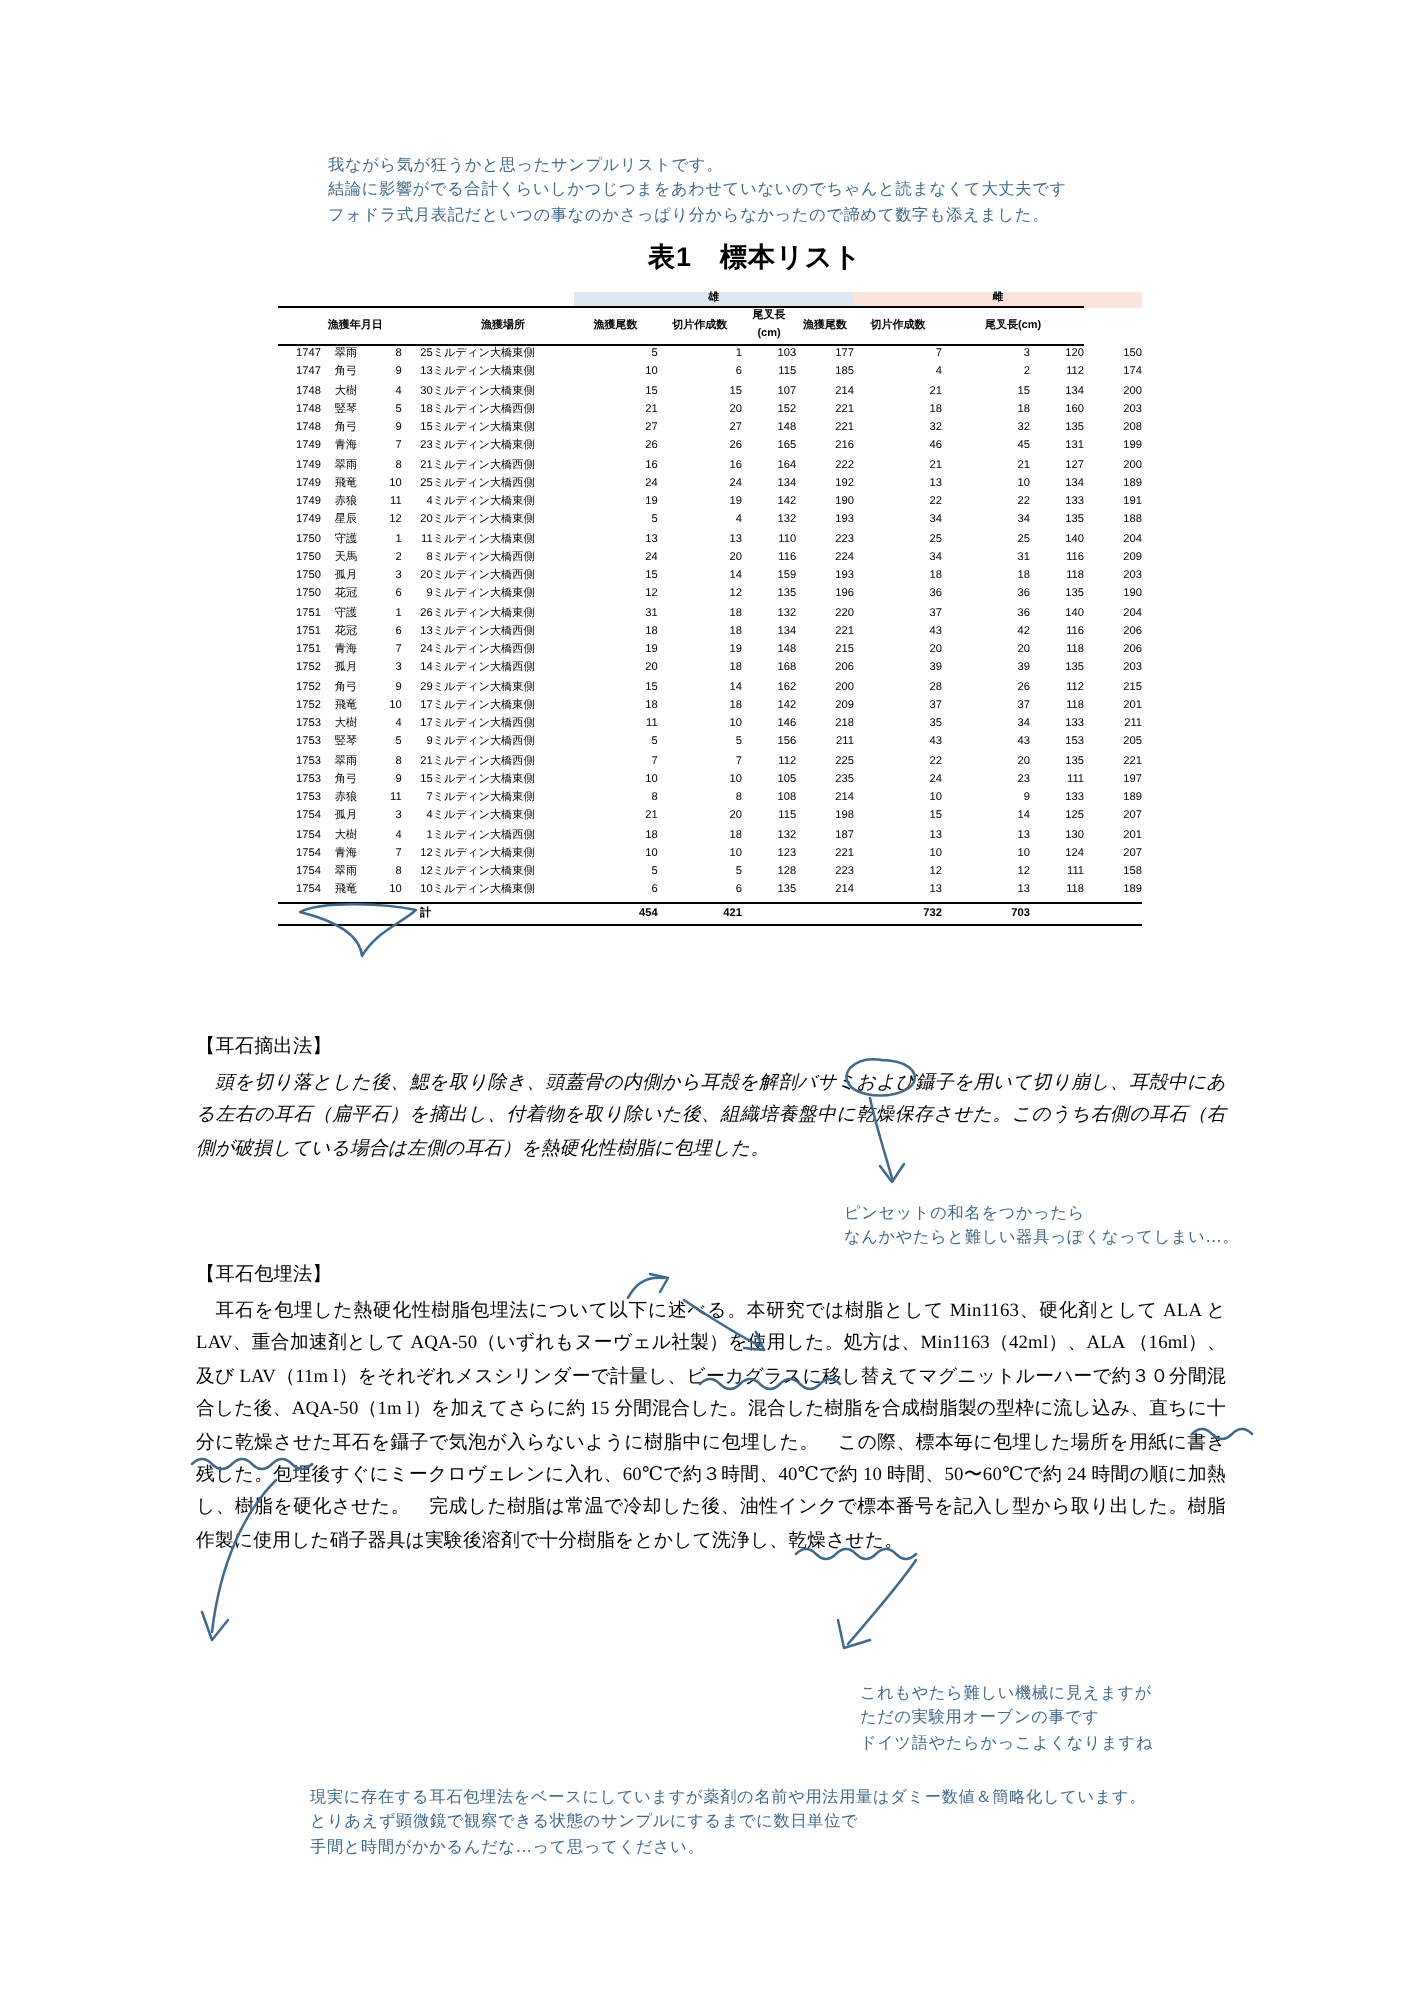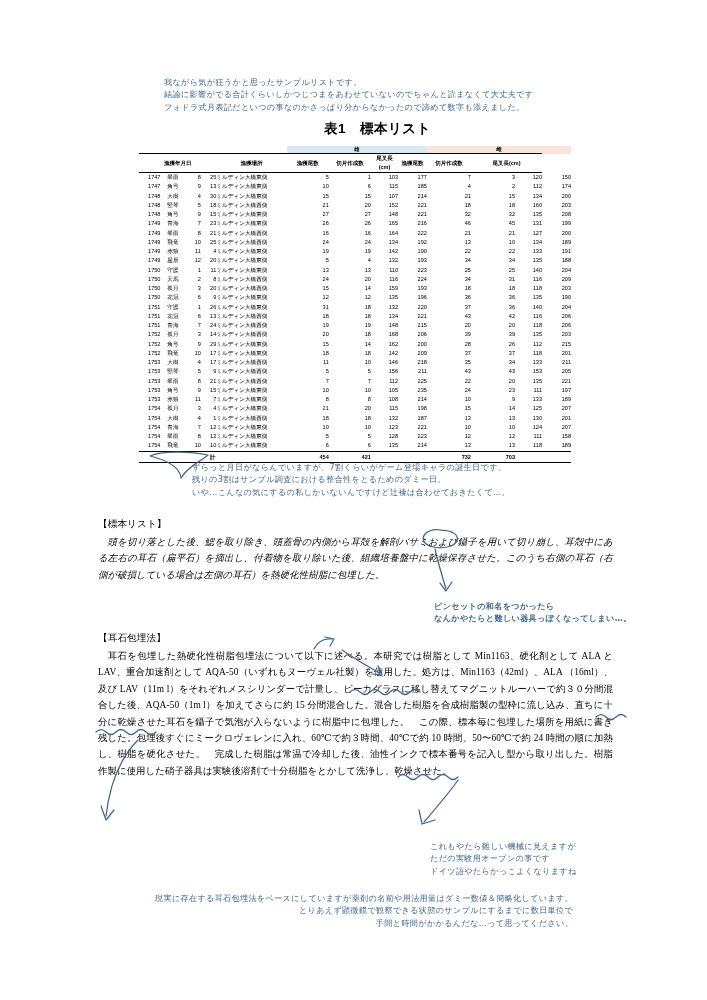--- a/index.html
+++ b/index.html
@@ -561,36 +561,33 @@
             <td class="c-len2"></td>
           </tr>
         </tbody>
     </table>
   </div>
 
   <svg class="ink" style="left:148px;top:452px;width:70px;height:32px;">
     <path d="M2 4 C 14 -2, 46 0, 60 3 C 52 10, 40 14, 33 26 C 32 16, 22 9, 2 4 Z"></path>
   </svg>
 
-  <div class="hand" style="left:192px;top:461px;">ずらっと月日がならんでいますが、7割くらいがゲーム登場キャラの誕生日です。
-残りの3割はサンプル調査における整合性をとるためのダミー日。
-いや…こんなの気にするの私しかいないんですけど辻褄は合わせておきたくて…。</div>
-
-  <div class="para sec-head" style="left:98px;top:516px;width:515px;">【標本リスト】</div>
+
+  <div class="para sec-head" style="left:98px;top:516px;width:515px;">【耳石摘出法】</div>
   <div class="para" style="left:98px;top:534px;width:515px;font-style:italic;">　頭を切り落とした後、鰓を取り除き、頭蓋骨の内側から耳殻を解剖バサミおよび鑷子を用いて切り崩し、耳殻中にある左右の耳石（扁平石）を摘出し、付着物を取り除いた後、組織培養盤中に乾燥保存させた。このうち右側の耳石（右側が破損している場合は左側の耳石）を熱硬化性樹脂に包埋した。</div>
 
   <svg class="ink" style="left:420px;top:528px;width:40px;height:22px;">
     <path d="M20 2 C 34 2, 39 8, 37 13 C 34 19, 22 21, 13 19 C 4 17, 1 11, 5 6 C 9 2, 15 1, 21 2"></path>
   </svg>
   <svg class="ink" style="left:430px;top:549px;width:28px;height:46px;">
     <path d="M5 0 C 8 14, 12 26, 16 40"></path>
     <path d="M10 34 L 16 42 L 22 33"></path>
   </svg>
 
-  <div class="hand" style="left:434px;top:600px;font-weight:bold;">ピンセットの和名をつかったら
+  <div class="hand" style="left:422px;top:600px;">ピンセットの和名をつかったら
 なんかやたらと難しい器具っぽくなってしまい…。</div>
 
   <div class="para sec-head" style="left:98px;top:630px;width:515px;">【耳石包埋法】</div>
   <div class="para" style="left:98px;top:648px;width:515px;">　耳石を包埋した熱硬化性樹脂包埋法について以下に述べる。本研究では樹脂として Min1163、硬化剤として ALA と LAV、重合加速剤として AQA-50（いずれもヌーヴェル社製）を使用した。処方は、Min1163（42ml）、ALA （16ml）、及び LAV（11m l）をそれぞれメスシリンダーで計量し、ビーカグラスに移し替えてマグニットルーハーで約３０分間混合した後、AQA-50（1m l）を加えてさらに約 15 分間混合した。混合した樹脂を合成樹脂製の型枠に流し込み、直ちに十分に乾燥させた耳石を鑷子で気泡が入らないように樹脂中に包埋した。　この際、標本毎に包埋した場所を用紙に書き残した。包埋後すぐにミークロヴェレンに入れ、60℃で約３時間、40℃で約 10 時間、50〜60℃で約 24 時間の順に加熱し、樹脂を硬化させた。　完成した樹脂は常温で冷却した後、油性インクで標本番号を記入し型から取り出した。樹脂作製に使用した硝子器具は実験後溶剤で十分樹脂をとかして洗浄し、乾燥させた。</div>
 
   <svg class="ink" style="left:312px;top:637px;width:28px;height:14px;">
     <path d="M2 12 C 6 4, 12 1, 20 2"></path>
     <path d="M13 0 L 22 2 L 18 9"></path>
   </svg>
   <svg class="ink" style="left:340px;top:648px;width:60px;height:30px;">
@@ -617,17 +614,17 @@
     <path d="M0 5 q 5 -5 10 0 t 10 0 t 10 0 t 10 0 t 10 0 t 10 0"></path>
   </svg>
   <svg class="ink" style="left:410px;top:778px;width:52px;height:50px;">
     <path d="M48 2 C 40 14, 26 30, 14 44"></path>
     <path d="M9 32 L 12 46 L 25 42"></path>
   </svg>
   <div class="hand" style="left:430px;top:840px;">これもやたら難しい機械に見えますが
 ただの実験用オーブンの事です
 ドイツ語やたらかっこよくなりますね</div>
 
-  <div class="hand" style="left:155px;top:892px;text-align:right;">現実に存在する耳石包埋法をベースにしていますが薬剤の名前や用法用量はダミー数値＆簡略化しています。
+  <div class="hand" style="left:155px;top:892px;">現実に存在する耳石包埋法をベースにしていますが薬剤の名前や用法用量はダミー数値＆簡略化しています。
 とりあえず顕微鏡で観察できる状態のサンプルにするまでに数日単位で
 手間と時間がかかるんだな…って思ってください。</div>
 
 </div>
 
 </body></html>

